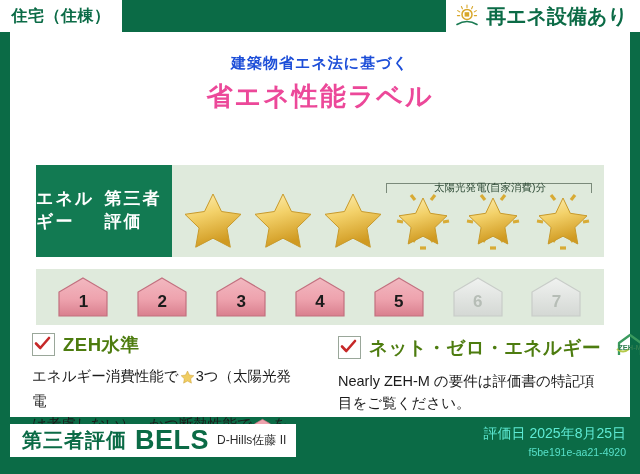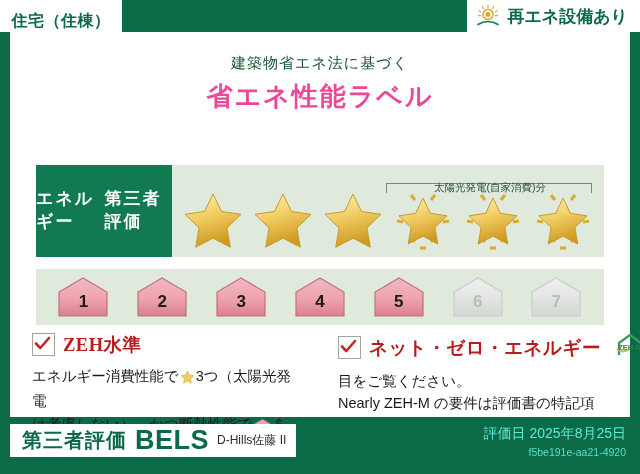--- a/index.html
+++ b/index.html
@@ -21,21 +21,21 @@
 
   
   .top-tab {
     position: absolute;
     left: 0px;
     top: 0px;
     width: 122px;
     height: 32px;
     background: #ffffff;
     display: flex;
-    align-items: flex-end;
+    align-items: center;
     justify-content: center;
     box-sizing: border-box;
   }
   .top-tab-label {
     color: #0b6b46;
     font-size: 16px;
     font-weight: bold;
     letter-spacing: 0.5px;
     white-space: nowrap;
   }
@@ -48,21 +48,21 @@
     height: 32px;
     padding: 0 12px 0 8px;
     background: #ffffff;
     display: flex;
     align-items: center;
     gap: 6px;
     box-sizing: border-box;
   }
   .renew-badge-label {
     color: #0b6b46;
-    font-size: 17px;
+    font-size: 20px;
     font-weight: bold;
     white-space: nowrap;
   }
   .sun-icon { width: 26px; height: 24px; display: block; }
 
   
   .card {
     position: absolute;
     left: 10px;
     top: 32px;
@@ -73,23 +73,23 @@
 
   
   .title-block {
     position: absolute;
     left: 0;
     top: 22px;
     width: 620px;
     text-align: center;
   }
   .title-sub {
-    color: #14532d;
+    color: #1d4ed8;
     font-size: 15px;
-    font-weight: normal;
+    font-weight: bold;
     letter-spacing: 1px;
   }
   .title-main {
     color: #ec4899;
     font-size: 26px;
     font-weight: bold;
     letter-spacing: 2px;
     margin-top: 6px;
   }
 
@@ -208,26 +208,25 @@
   .checkbox {
     width: 21px;
     height: 21px;
     border: 1.5px solid #9aa79a;
     background: #ffffff;
     flex: none;
     position: relative;
   }
   .checkbox svg { position: absolute; left: 1px; top: 1px; }
   .zeh-title {
-    color: #b91c1c;
+    color: #4d7c0f;
     font-size: 18.5px;
     font-weight: bold;
     letter-spacing: 0.5px;
     white-space: nowrap;
-    font-family: Liberation Serif, serif;
   }
   .zehm-logo { margin-left: 4px; flex: none; }
 
   .zeh-body {
     font-size: 14.5px;
     color: #1b1b1b;
     line-height: 1.55;
   }
   .inline-star { display: inline-block; vertical-align: -3px; margin: 0 1px; }
   .inline-house { display: inline-block; vertical-align: -4px; margin: 0 2px; position: relative; }
@@ -504,22 +503,22 @@
             <svg width="46" height="26" viewBox="0 0 46 26" xmlns="http://www.w3.org/2000/svg">
               <path d="M6 23 L6 11 L17 3 L28 11 L28 23" fill="none" stroke="#3a9a5e" stroke-width="2.3" stroke-linejoin="round"></path>
               <path d="M4 17 Q10 22 16 17" fill="none" stroke="#b5c94a" stroke-width="2"></path>
               <text x="17" y="18" font-family="'Liberation Sans',sans-serif" font-size="7.5" font-weight="bold" fill="#2e7d4f" text-anchor="middle">ZEH-M</text>
               <text x="33" y="16" font-family="'Liberation Sans',sans-serif" font-size="4" fill="#555">Nearly</text>
               <text x="33" y="20" font-family="'Liberation Sans',sans-serif" font-size="4" fill="#555">ZEH-M</text>
             </svg>
           </span>
         </div>
         <div class="zeh-body">
+          <div>Nearly ZEH-M の要件は評価書の特記項</div>
           <div>目をご覧ください。</div>
-          <div>Nearly ZEH-M の要件は評価書の特記項</div>
         </div>
       </div>
 
     </div>
   </div>
 
   <div class="footer">
     <div class="bels-plate">
       <span class="bels-jp">第三者評価</span>
       <span class="bels-en">BELS</span>

